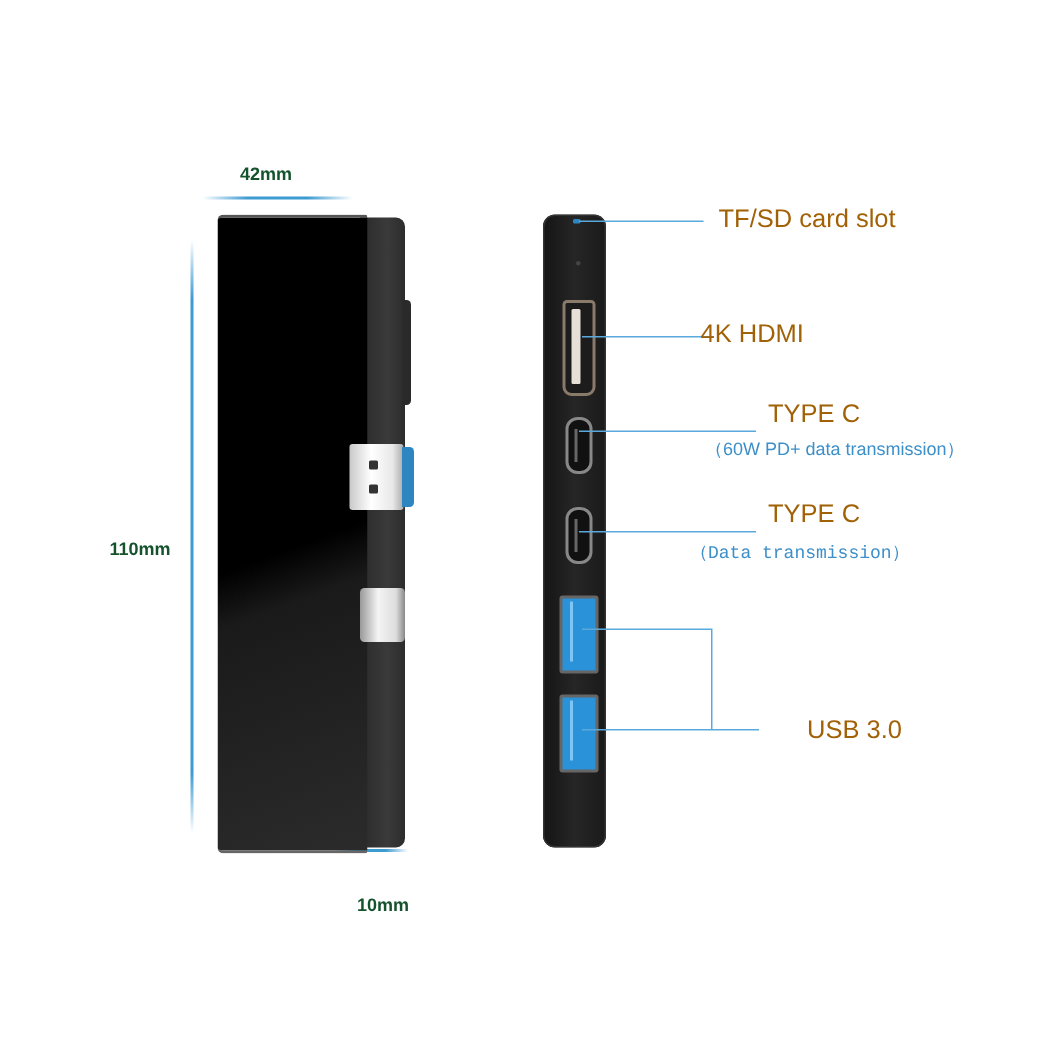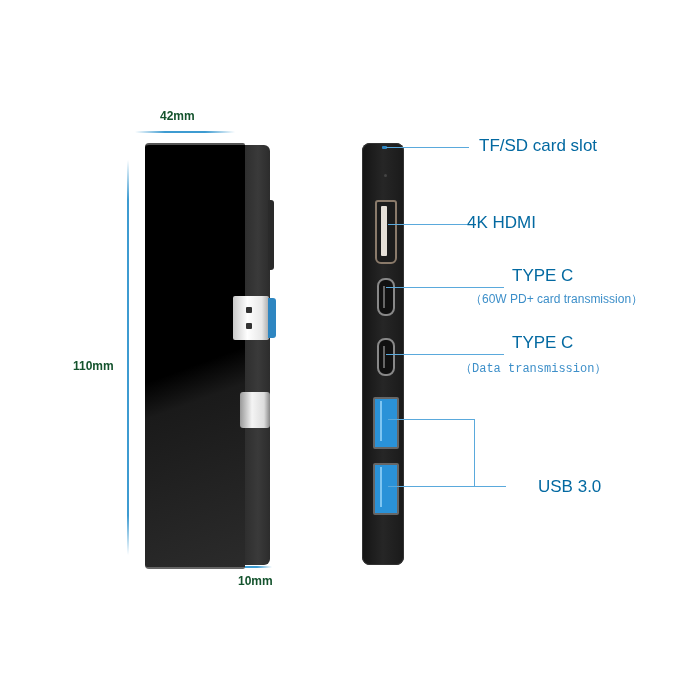--- a/index.html
+++ b/index.html
@@ -61,34 +61,34 @@
     .typec-inner { left: 383px; width: 2px; height: 22px; background: #666; }
     .usb-port {
       left: 373px; width: 22px; height: 48px; background: #2a92d8;
       border: 2px solid #666; border-radius: 2px;
     }
     .usb-port-stripe { left: 380px; width: 2px; height: 40px; background: #7fc6f2; }
 
     
     .lead { height: 1px; background: #5aa9dc; }
     .lead-v { width: 1px; background: #5aa9dc; }
-    .callout { color: #0369a1; font-size: 17px; }
+    .callout { color: #a16207; font-size: 17px; }
     .callout-sub { color: #3d8fc9; font-size: 12px; }
   </style>
 </head>
 <body>
 
 <div class="abs dim-label" style="left:160px; top:109px;">42mm</div>
 <div class="abs dim-line-h" style="left:135px; top:131px; width:100px;"></div>
 
 <div class="abs dim-line-v" style="left:127px; top:160px; height:395px;"></div>
 <div class="abs dim-label" style="left:60px; top:359px;margin-left:13px;">110mm</div>
 
 <div class="abs dim-line-h" style="left:222px; top:566px; width:50px;"></div>
-<div class="abs dim-label" style="left:238px; top:574px;">10mm</div>
+<div class="abs dim-label" style="left:238px; top:596px;">10mm</div>
 
 <div class="abs hub-side"></div>
 <div class="abs hub-side-tab"></div>
 <div class="abs hub-front"></div>
 <div class="abs usb-plug"></div>
 <div class="abs usb-plug-blue"></div>
 <div class="abs usb-hole" style="top:307px;"></div>
 <div class="abs usb-hole" style="top:323px;"></div>
 <div class="abs usbc-plug"></div>
 
@@ -112,16 +112,16 @@
 <div class="abs lead" style="left:388px; top:224px; width:88px;"></div>
 <div class="abs lead" style="left:386px; top:287px; width:118px;"></div>
 <div class="abs lead" style="left:386px; top:354px; width:118px;"></div>
 <div class="abs lead" style="left:388px; top:419px; width:86px;"></div>
 <div class="abs lead-v" style="left:474px; top:419px; height:67px;"></div>
 <div class="abs lead" style="left:388px; top:486px; width:118px;"></div>
 
 <div class="abs callout" style="left:479px; top:136px;">TF/SD card slot</div>
 <div class="abs callout" style="left:467px; top:213px;">4K HDMI</div>
 <div class="abs callout" style="left:512px; top:266px;">TYPE C</div>
-<div class="abs callout-sub" style="left:470px; top:291px;">（60W PD+ card transmission）</div>
+<div class="abs callout-sub" style="left:470px; top:291px;">（60W PD+ data transmission）</div>
 <div class="abs callout" style="left:512px; top:333px;">TYPE C</div>
 <div class="abs callout-sub" style="left:460px; top:360px;font-family:Liberation Mono, monospace;">（Data transmission）</div>
 <div class="abs callout" style="left:538px; top:477px;">USB 3.0</div>
 
 </body></html>

